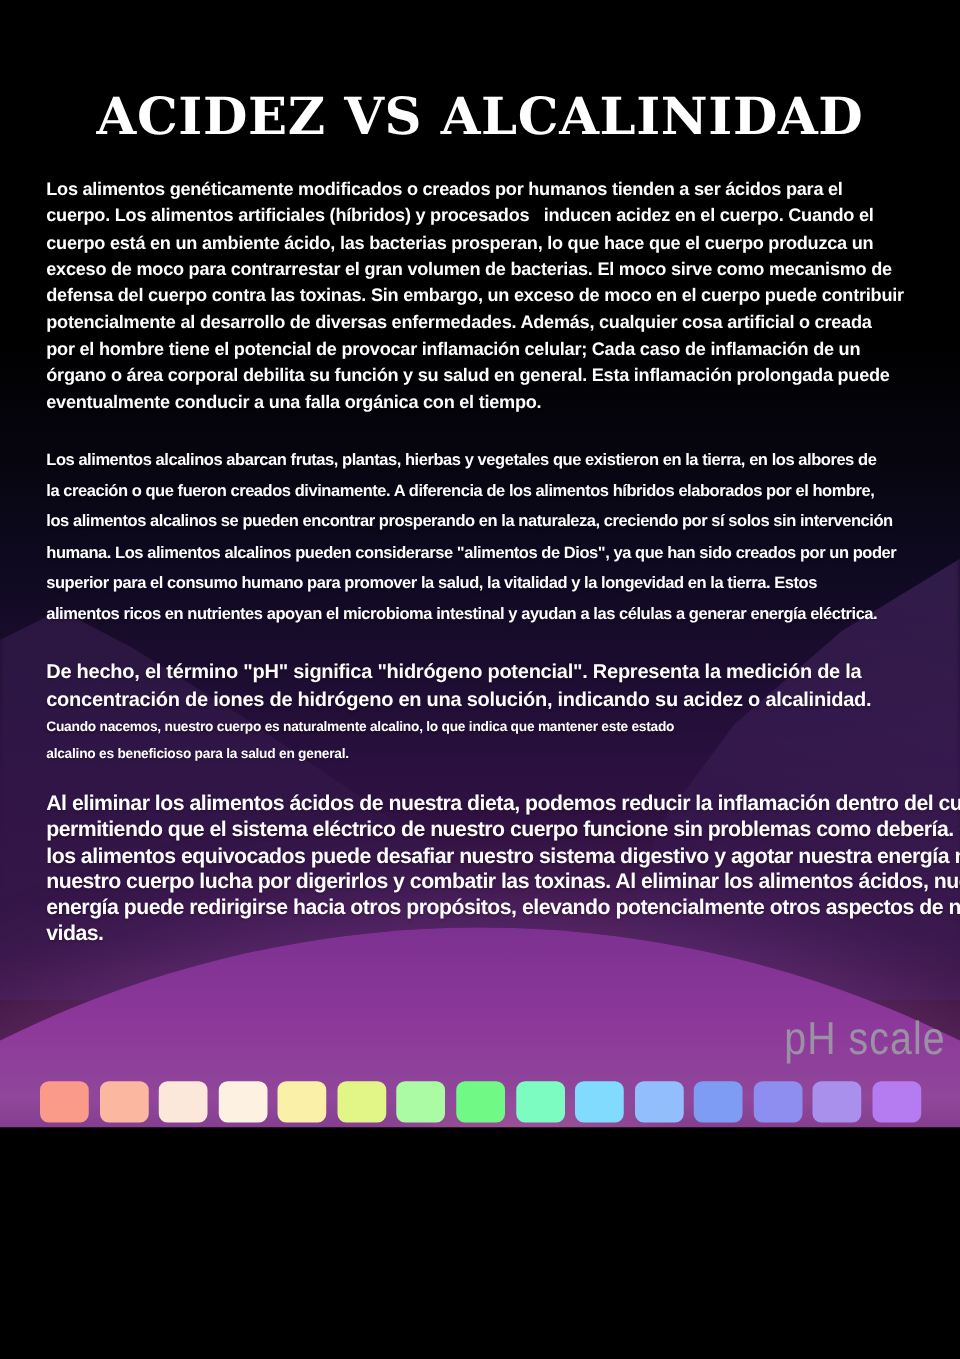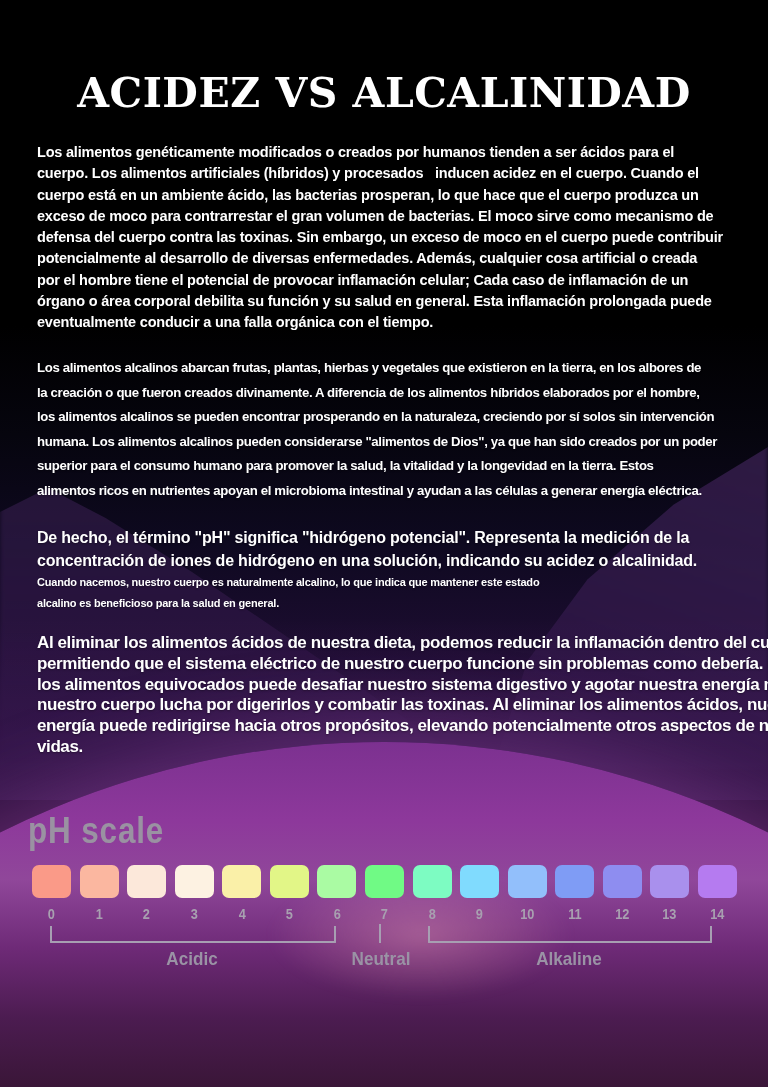--- a/index.html
+++ b/index.html
@@ -1,18 +1,18 @@
 <!DOCTYPE html>
 <html><head>
 <meta charset="utf-8">
 <style>
   html,body{margin:0;padding:0;background:#000;}
   .page{
     position:relative;
-    width:768px;height:1087px;
+    width:768px;height:902px;
     overflow:hidden;
     background:linear-gradient(180deg,
       #000000 0%, #000000 30%,
       #06050e 40%, #0e0920 50%,
       #1d0d31 60%, #2a1040 68%,
       #31113e 76%, #39143a 86%,
       #381336 94%, #2c0d2d 100%);
     font-family:"Liberation Sans", sans-serif;
   }
   
@@ -61,22 +61,22 @@
     white-space:pre;
     text-shadow:0 1px 2px rgba(0,0,0,.35);
   }
   .p1{top:142px;font-size:14.5px;line-height:21.3px;letter-spacing:-.2px;}
   .p2{top:356px;font-size:13.2px;line-height:24.5px;letter-spacing:-.35px;}
   .p3a{top:527px;font-size:16px;line-height:22.5px;letter-spacing:-.2px;}
   .p3b{top:572px;font-size:11px;line-height:21px;letter-spacing:-.2px;}
   .p4{top:633px;font-size:17px;line-height:20.8px;letter-spacing:-.4px;}
   
   .ph-title{
-    position:absolute;top:812px;left:16px;right:0;text-align:left;
-    color:#9a92a2;font-size:37px;font-weight:700;line-height:1;
+    position:absolute;top:812px;left:16px;right:0;text-align:right;
+    color:#9a92a2;font-size:37px;font-weight:400;line-height:1;
   }
   .ph-title span{display:inline-block;transform:scaleX(.85);letter-spacing:1px;}
   .scale-row{
     position:absolute;top:865px;left:32px;width:705px;
     display:flex;justify-content:space-between;
   }
   .cell{width:39px;display:flex;flex-direction:column;align-items:center;}
   .sq{width:39px;height:33px;border-radius:7px;}
   .num{
     margin-top:7px;font-size:15px;font-weight:600;color:#a8a0b0;

